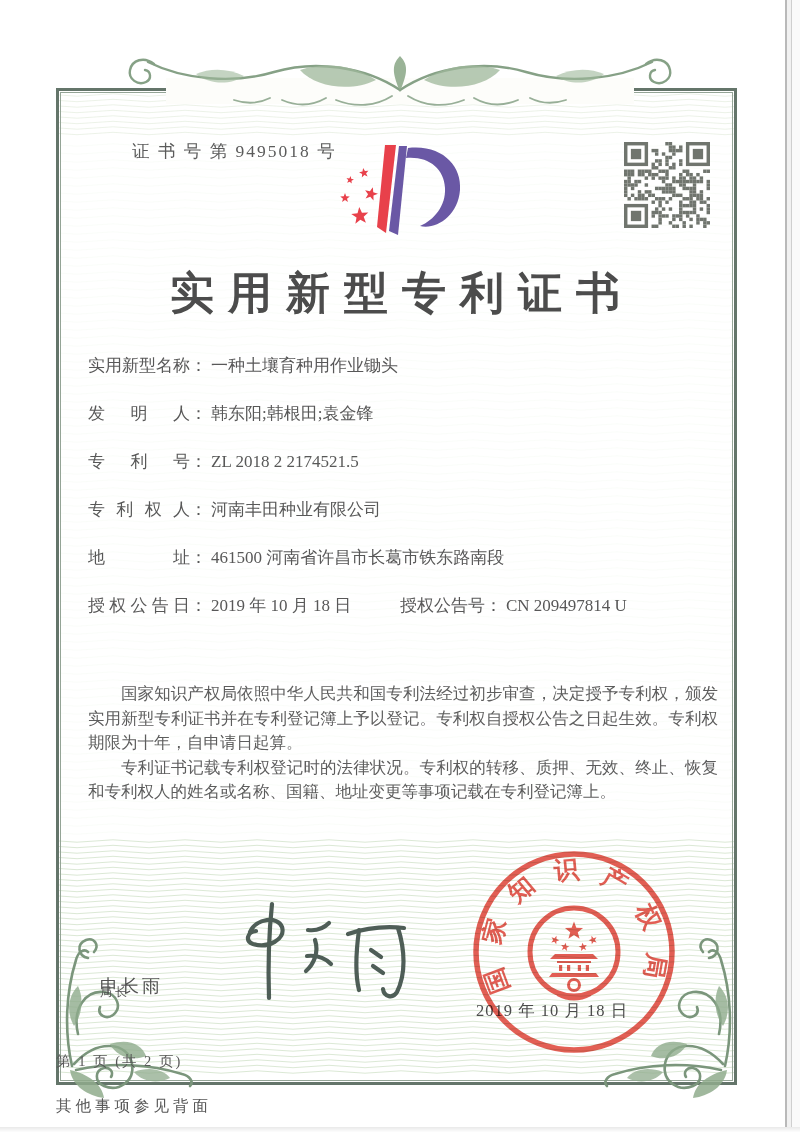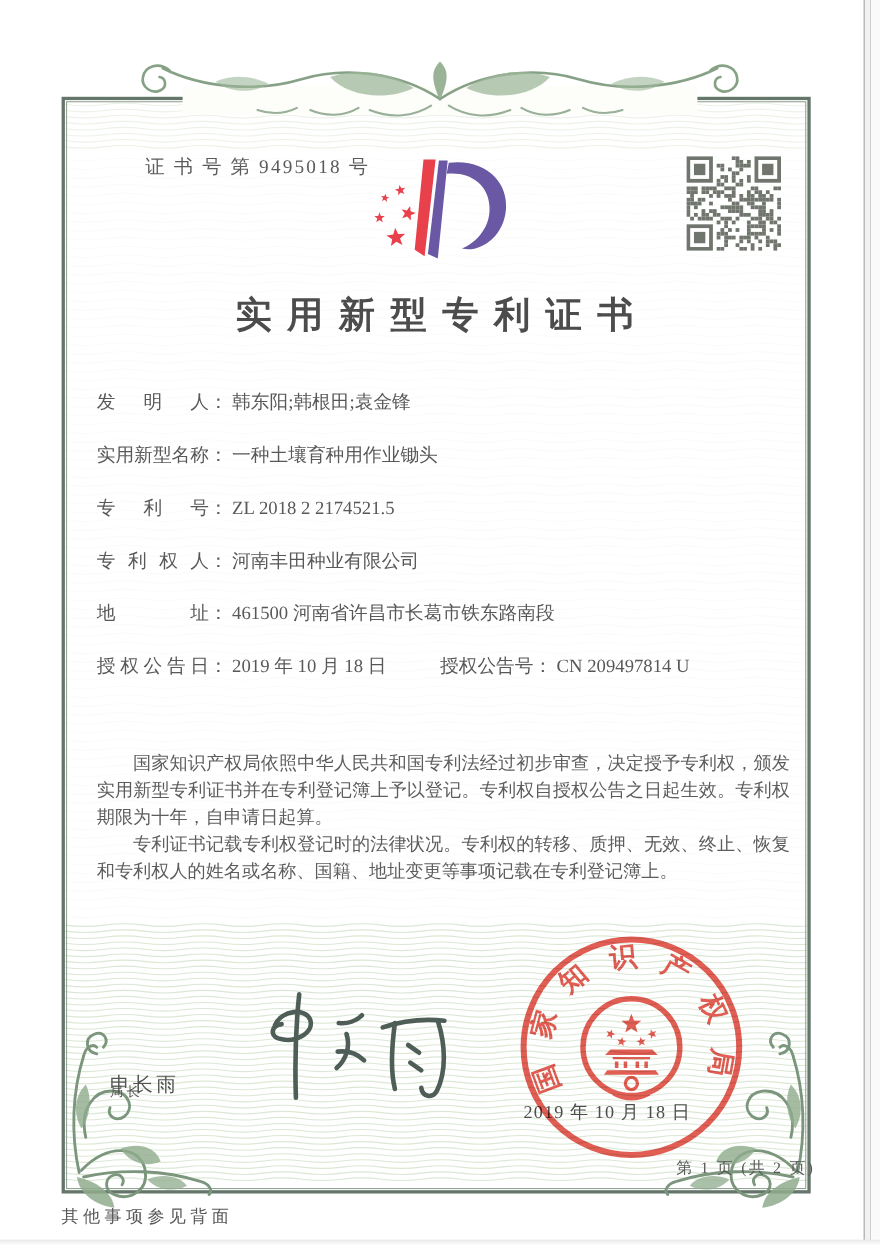--- a/index.html
+++ b/index.html
@@ -23,42 +23,42 @@
   .cert-border-inner { position:absolute; inset:1px; border:1px solid #94a496; }
 
   .deco-svg { left:0; top:0; width:800px; height:1132px; pointer-events:none; }
   #guilloche { left:59px; top:91px; width:675px; height:991px; pointer-events:none; }
 
   .cert-no { left:88px; top:139px; font-size:17.5px; letter-spacing:2px; color:#5b5b5b;margin-left:44px; }
   .logo { left:330px; top:136px; width:150px; height:118px; }
   .qr { left:624px; top:142px; width:86px; height:86px; }
 
   .title { left:0; top:264px; width:790px; text-align:center;
-    font-size:33px; font-weight:bold; letter-spacing:14px; padding-left:14px; color:#4c4c4c; }
+    font-size:44px; font-weight:bold; letter-spacing:14px; padding-left:14px; color:#4c4c4c; }
 
   .fields { left:88px; top:352px; width:630px; font-size:17px; color:#585858; }
   .frow { position:relative; line-height:28px; margin-bottom:20px; white-space:nowrap; }
   .flabel { display:inline-block; width:102px; text-align:justify; text-align-last:justify; vertical-align:top; }
   .fcolon { display:inline-block; margin-right:4px; }
   .pair2 { position:absolute; left:312px; top:0; }
 
   .paras { left:88px; top:682px; width:630px; font-size:16.5px; line-height:24.5px;
     color:#5d5d5d; text-align:justify; }
   .paras p { text-indent:2em; }
 
   .sig-title { left:100px; top:984px; font-size:12px; letter-spacing:3px; color:#525252; }
   .sig-name  { left:100px; top:974px; font-size:18px; letter-spacing:3px; color:#525252;text-align:right; }
   .sig-hand { left:212px; top:892px; width:205px; height:120px; }
 
   .seal-date { left:476px; top:1000px; width:180px; font-size:16.5px; color:#4c4c4c;
     letter-spacing:1px; z-index:5; }
   .seal { left:468px; top:846px; width:212px; height:212px; z-index:6;
     mix-blend-mode:multiply; opacity:.88; }
 
-  .page-info { left:56px; top:1052px; width:685px; text-align:right;
+  .page-info { left:56px; top:1052px; width:685px; text-align:left;
     font-size:14.5px; color:#585858; letter-spacing:2px; }
   .back-note { left:56px; top:1096px; width:685px; text-align:left;
     font-size:15.5px; color:#565656; letter-spacing:4px; }
 </style>
 </head>
 <body>
 
 <svg id="guilloche" class="abs" viewBox="0 0 675 991">
     <path d="M0,4 q18,2.4 36,0 q18,-2.4 36,0 q18,2.4 36,0 q18,-2.4 36,0 q18,2.4 36,0 q18,-2.4 36,0 q18,2.4 36,0 q18,-2.4 36,0 q18,2.4 36,0 q18,-2.4 36,0 q18,2.4 36,0 q18,-2.4 36,0 q18,2.4 36,0 q18,-2.4 36,0 q18,2.4 36,0 q18,-2.4 36,0 q18,2.4 36,0 q18,-2.4 36,0 q18,2.4 36,0 M0,9.5 q18,2.4 36,0 q18,-2.4 36,0 q18,2.4 36,0 q18,-2.4 36,0 q18,2.4 36,0 q18,-2.4 36,0 q18,2.4 36,0 q18,-2.4 36,0 q18,2.4 36,0 q18,-2.4 36,0 q18,2.4 36,0 q18,-2.4 36,0 q18,2.4 36,0 q18,-2.4 36,0 q18,2.4 36,0 q18,-2.4 36,0 q18,2.4 36,0 q18,-2.4 36,0 q18,2.4 36,0 M0,15 q18,2.4 36,0 q18,-2.4 36,0 q18,2.4 36,0 q18,-2.4 36,0 q18,2.4 36,0 q18,-2.4 36,0 q18,2.4 36,0 q18,-2.4 36,0 q18,2.4 36,0 q18,-2.4 36,0 q18,2.4 36,0 q18,-2.4 36,0 q18,2.4 36,0 q18,-2.4 36,0 q18,2.4 36,0 q18,-2.4 36,0 q18,2.4 36,0 q18,-2.4 36,0 q18,2.4 36,0 M0,20.5 q18,2.4 36,0 q18,-2.4 36,0 q18,2.4 36,0 q18,-2.4 36,0 q18,2.4 36,0 q18,-2.4 36,0 q18,2.4 36,0 q18,-2.4 36,0 q18,2.4 36,0 q18,-2.4 36,0 q18,2.4 36,0 q18,-2.4 36,0 q18,2.4 36,0 q18,-2.4 36,0 q18,2.4 36,0 q18,-2.4 36,0 q18,2.4 36,0 q18,-2.4 36,0 q18,2.4 36,0 M0,26 q18,2.4 36,0 q18,-2.4 36,0 q18,2.4 36,0 q18,-2.4 36,0 q18,2.4 36,0 q18,-2.4 36,0 q18,2.4 36,0 q18,-2.4 36,0 q18,2.4 36,0 q18,-2.4 36,0 q18,2.4 36,0 q18,-2.4 36,0 q18,2.4 36,0 q18,-2.4 36,0 q18,2.4 36,0 q18,-2.4 36,0 q18,2.4 36,0 q18,-2.4 36,0 q18,2.4 36,0 M0,31.5 q18,2.4 36,0 q18,-2.4 36,0 q18,2.4 36,0 q18,-2.4 36,0 q18,2.4 36,0 q18,-2.4 36,0 q18,2.4 36,0 q18,-2.4 36,0 q18,2.4 36,0 q18,-2.4 36,0 q18,2.4 36,0 q18,-2.4 36,0 q18,2.4 36,0 q18,-2.4 36,0 q18,2.4 36,0 q18,-2.4 36,0 q18,2.4 36,0 q18,-2.4 36,0 q18,2.4 36,0 M0,37 q18,2.4 36,0 q18,-2.4 36,0 q18,2.4 36,0 q18,-2.4 36,0 q18,2.4 36,0 q18,-2.4 36,0 q18,2.4 36,0 q18,-2.4 36,0 q18,2.4 36,0 q18,-2.4 36,0 q18,2.4 36,0 q18,-2.4 36,0 q18,2.4 36,0 q18,-2.4 36,0 q18,2.4 36,0 q18,-2.4 36,0 q18,2.4 36,0 q18,-2.4 36,0 q18,2.4 36,0 M0,42.5 q18,2.4 36,0 q18,-2.4 36,0 q18,2.4 36,0 q18,-2.4 36,0 q18,2.4 36,0 q18,-2.4 36,0 q18,2.4 36,0 q18,-2.4 36,0 q18,2.4 36,0 q18,-2.4 36,0 q18,2.4 36,0 q18,-2.4 36,0 q18,2.4 36,0 q18,-2.4 36,0 q18,2.4 36,0 q18,-2.4 36,0 q18,2.4 36,0 q18,-2.4 36,0 q18,2.4 36,0 " fill="none" stroke="#b9d2ae" stroke-width="1" opacity="0.28"></path>
     <path d="M0,54 q18,2.4 36,0 q18,-2.4 36,0 q18,2.4 36,0 q18,-2.4 36,0 q18,2.4 36,0 q18,-2.4 36,0 q18,2.4 36,0 q18,-2.4 36,0 q18,2.4 36,0 q18,-2.4 36,0 q18,2.4 36,0 q18,-2.4 36,0 q18,2.4 36,0 q18,-2.4 36,0 q18,2.4 36,0 q18,-2.4 36,0 q18,2.4 36,0 q18,-2.4 36,0 q18,2.4 36,0 M0,62 q18,2.4 36,0 q18,-2.4 36,0 q18,2.4 36,0 q18,-2.4 36,0 q18,2.4 36,0 q18,-2.4 36,0 q18,2.4 36,0 q18,-2.4 36,0 q18,2.4 36,0 q18,-2.4 36,0 q18,2.4 36,0 q18,-2.4 36,0 q18,2.4 36,0 q18,-2.4 36,0 q18,2.4 36,0 q18,-2.4 36,0 q18,2.4 36,0 q18,-2.4 36,0 q18,2.4 36,0 M0,70 q18,2.4 36,0 q18,-2.4 36,0 q18,2.4 36,0 q18,-2.4 36,0 q18,2.4 36,0 q18,-2.4 36,0 q18,2.4 36,0 q18,-2.4 36,0 q18,2.4 36,0 q18,-2.4 36,0 q18,2.4 36,0 q18,-2.4 36,0 q18,2.4 36,0 q18,-2.4 36,0 q18,2.4 36,0 q18,-2.4 36,0 q18,2.4 36,0 q18,-2.4 36,0 q18,2.4 36,0 M0,78 q18,2.4 36,0 q18,-2.4 36,0 q18,2.4 36,0 q18,-2.4 36,0 q18,2.4 36,0 q18,-2.4 36,0 q18,2.4 36,0 q18,-2.4 36,0 q18,2.4 36,0 q18,-2.4 36,0 q18,2.4 36,0 q18,-2.4 36,0 q18,2.4 36,0 q18,-2.4 36,0 q18,2.4 36,0 q18,-2.4 36,0 q18,2.4 36,0 q18,-2.4 36,0 q18,2.4 36,0 M0,86 q18,2.4 36,0 q18,-2.4 36,0 q18,2.4 36,0 q18,-2.4 36,0 q18,2.4 36,0 q18,-2.4 36,0 q18,2.4 36,0 q18,-2.4 36,0 q18,2.4 36,0 q18,-2.4 36,0 q18,2.4 36,0 q18,-2.4 36,0 q18,2.4 36,0 q18,-2.4 36,0 q18,2.4 36,0 q18,-2.4 36,0 q18,2.4 36,0 q18,-2.4 36,0 q18,2.4 36,0 M0,94 q18,2.4 36,0 q18,-2.4 36,0 q18,2.4 36,0 q18,-2.4 36,0 q18,2.4 36,0 q18,-2.4 36,0 q18,2.4 36,0 q18,-2.4 36,0 q18,2.4 36,0 q18,-2.4 36,0 q18,2.4 36,0 q18,-2.4 36,0 q18,2.4 36,0 q18,-2.4 36,0 q18,2.4 36,0 q18,-2.4 36,0 q18,2.4 36,0 q18,-2.4 36,0 q18,2.4 36,0 M0,102 q18,2.4 36,0 q18,-2.4 36,0 q18,2.4 36,0 q18,-2.4 36,0 q18,2.4 36,0 q18,-2.4 36,0 q18,2.4 36,0 q18,-2.4 36,0 q18,2.4 36,0 q18,-2.4 36,0 q18,2.4 36,0 q18,-2.4 36,0 q18,2.4 36,0 q18,-2.4 36,0 q18,2.4 36,0 q18,-2.4 36,0 q18,2.4 36,0 q18,-2.4 36,0 q18,2.4 36,0 M0,110 q18,2.4 36,0 q18,-2.4 36,0 q18,2.4 36,0 q18,-2.4 36,0 q18,2.4 36,0 q18,-2.4 36,0 q18,2.4 36,0 q18,-2.4 36,0 q18,2.4 36,0 q18,-2.4 36,0 q18,2.4 36,0 q18,-2.4 36,0 q18,2.4 36,0 q18,-2.4 36,0 q18,2.4 36,0 q18,-2.4 36,0 q18,2.4 36,0 q18,-2.4 36,0 q18,2.4 36,0 M0,118 q18,2.4 36,0 q18,-2.4 36,0 q18,2.4 36,0 q18,-2.4 36,0 q18,2.4 36,0 q18,-2.4 36,0 q18,2.4 36,0 q18,-2.4 36,0 q18,2.4 36,0 q18,-2.4 36,0 q18,2.4 36,0 q18,-2.4 36,0 q18,2.4 36,0 q18,-2.4 36,0 q18,2.4 36,0 q18,-2.4 36,0 q18,2.4 36,0 q18,-2.4 36,0 q18,2.4 36,0 M0,126 q18,2.4 36,0 q18,-2.4 36,0 q18,2.4 36,0 q18,-2.4 36,0 q18,2.4 36,0 q18,-2.4 36,0 q18,2.4 36,0 q18,-2.4 36,0 q18,2.4 36,0 q18,-2.4 36,0 q18,2.4 36,0 q18,-2.4 36,0 q18,2.4 36,0 q18,-2.4 36,0 q18,2.4 36,0 q18,-2.4 36,0 q18,2.4 36,0 q18,-2.4 36,0 q18,2.4 36,0 M0,134 q18,2.4 36,0 q18,-2.4 36,0 q18,2.4 36,0 q18,-2.4 36,0 q18,2.4 36,0 q18,-2.4 36,0 q18,2.4 36,0 q18,-2.4 36,0 q18,2.4 36,0 q18,-2.4 36,0 q18,2.4 36,0 q18,-2.4 36,0 q18,2.4 36,0 q18,-2.4 36,0 q18,2.4 36,0 q18,-2.4 36,0 q18,2.4 36,0 q18,-2.4 36,0 q18,2.4 36,0 M0,142 q18,2.4 36,0 q18,-2.4 36,0 q18,2.4 36,0 q18,-2.4 36,0 q18,2.4 36,0 q18,-2.4 36,0 q18,2.4 36,0 q18,-2.4 36,0 q18,2.4 36,0 q18,-2.4 36,0 q18,2.4 36,0 q18,-2.4 36,0 q18,2.4 36,0 q18,-2.4 36,0 q18,2.4 36,0 q18,-2.4 36,0 q18,2.4 36,0 q18,-2.4 36,0 q18,2.4 36,0 M0,150 q18,2.4 36,0 q18,-2.4 36,0 q18,2.4 36,0 q18,-2.4 36,0 q18,2.4 36,0 q18,-2.4 36,0 q18,2.4 36,0 q18,-2.4 36,0 q18,2.4 36,0 q18,-2.4 36,0 q18,2.4 36,0 q18,-2.4 36,0 q18,2.4 36,0 q18,-2.4 36,0 q18,2.4 36,0 q18,-2.4 36,0 q18,2.4 36,0 q18,-2.4 36,0 q18,2.4 36,0 M0,158 q18,2.4 36,0 q18,-2.4 36,0 q18,2.4 36,0 q18,-2.4 36,0 q18,2.4 36,0 q18,-2.4 36,0 q18,2.4 36,0 q18,-2.4 36,0 q18,2.4 36,0 q18,-2.4 36,0 q18,2.4 36,0 q18,-2.4 36,0 q18,2.4 36,0 q18,-2.4 36,0 q18,2.4 36,0 q18,-2.4 36,0 q18,2.4 36,0 q18,-2.4 36,0 q18,2.4 36,0 M0,166 q18,2.4 36,0 q18,-2.4 36,0 q18,2.4 36,0 q18,-2.4 36,0 q18,2.4 36,0 q18,-2.4 36,0 q18,2.4 36,0 q18,-2.4 36,0 q18,2.4 36,0 q18,-2.4 36,0 q18,2.4 36,0 q18,-2.4 36,0 q18,2.4 36,0 q18,-2.4 36,0 q18,2.4 36,0 q18,-2.4 36,0 q18,2.4 36,0 q18,-2.4 36,0 q18,2.4 36,0 M0,174 q18,2.4 36,0 q18,-2.4 36,0 q18,2.4 36,0 q18,-2.4 36,0 q18,2.4 36,0 q18,-2.4 36,0 q18,2.4 36,0 q18,-2.4 36,0 q18,2.4 36,0 q18,-2.4 36,0 q18,2.4 36,0 q18,-2.4 36,0 q18,2.4 36,0 q18,-2.4 36,0 q18,2.4 36,0 q18,-2.4 36,0 q18,2.4 36,0 q18,-2.4 36,0 q18,2.4 36,0 M0,182 q18,2.4 36,0 q18,-2.4 36,0 q18,2.4 36,0 q18,-2.4 36,0 q18,2.4 36,0 q18,-2.4 36,0 q18,2.4 36,0 q18,-2.4 36,0 q18,2.4 36,0 q18,-2.4 36,0 q18,2.4 36,0 q18,-2.4 36,0 q18,2.4 36,0 q18,-2.4 36,0 q18,2.4 36,0 q18,-2.4 36,0 q18,2.4 36,0 q18,-2.4 36,0 q18,2.4 36,0 M0,190 q18,2.4 36,0 q18,-2.4 36,0 q18,2.4 36,0 q18,-2.4 36,0 q18,2.4 36,0 q18,-2.4 36,0 q18,2.4 36,0 q18,-2.4 36,0 q18,2.4 36,0 q18,-2.4 36,0 q18,2.4 36,0 q18,-2.4 36,0 q18,2.4 36,0 q18,-2.4 36,0 q18,2.4 36,0 q18,-2.4 36,0 q18,2.4 36,0 q18,-2.4 36,0 q18,2.4 36,0 M0,198 q18,2.4 36,0 q18,-2.4 36,0 q18,2.4 36,0 q18,-2.4 36,0 q18,2.4 36,0 q18,-2.4 36,0 q18,2.4 36,0 q18,-2.4 36,0 q18,2.4 36,0 q18,-2.4 36,0 q18,2.4 36,0 q18,-2.4 36,0 q18,2.4 36,0 q18,-2.4 36,0 q18,2.4 36,0 q18,-2.4 36,0 q18,2.4 36,0 q18,-2.4 36,0 q18,2.4 36,0 M0,206 q18,2.4 36,0 q18,-2.4 36,0 q18,2.4 36,0 q18,-2.4 36,0 q18,2.4 36,0 q18,-2.4 36,0 q18,2.4 36,0 q18,-2.4 36,0 q18,2.4 36,0 q18,-2.4 36,0 q18,2.4 36,0 q18,-2.4 36,0 q18,2.4 36,0 q18,-2.4 36,0 q18,2.4 36,0 q18,-2.4 36,0 q18,2.4 36,0 q18,-2.4 36,0 q18,2.4 36,0 M0,214 q18,2.4 36,0 q18,-2.4 36,0 q18,2.4 36,0 q18,-2.4 36,0 q18,2.4 36,0 q18,-2.4 36,0 q18,2.4 36,0 q18,-2.4 36,0 q18,2.4 36,0 q18,-2.4 36,0 q18,2.4 36,0 q18,-2.4 36,0 q18,2.4 36,0 q18,-2.4 36,0 q18,2.4 36,0 q18,-2.4 36,0 q18,2.4 36,0 q18,-2.4 36,0 q18,2.4 36,0 M0,222 q18,2.4 36,0 q18,-2.4 36,0 q18,2.4 36,0 q18,-2.4 36,0 q18,2.4 36,0 q18,-2.4 36,0 q18,2.4 36,0 q18,-2.4 36,0 q18,2.4 36,0 q18,-2.4 36,0 q18,2.4 36,0 q18,-2.4 36,0 q18,2.4 36,0 q18,-2.4 36,0 q18,2.4 36,0 q18,-2.4 36,0 q18,2.4 36,0 q18,-2.4 36,0 q18,2.4 36,0 M0,230 q18,2.4 36,0 q18,-2.4 36,0 q18,2.4 36,0 q18,-2.4 36,0 q18,2.4 36,0 q18,-2.4 36,0 q18,2.4 36,0 q18,-2.4 36,0 q18,2.4 36,0 q18,-2.4 36,0 q18,2.4 36,0 q18,-2.4 36,0 q18,2.4 36,0 q18,-2.4 36,0 q18,2.4 36,0 q18,-2.4 36,0 q18,2.4 36,0 q18,-2.4 36,0 q18,2.4 36,0 M0,238 q18,2.4 36,0 q18,-2.4 36,0 q18,2.4 36,0 q18,-2.4 36,0 q18,2.4 36,0 q18,-2.4 36,0 q18,2.4 36,0 q18,-2.4 36,0 q18,2.4 36,0 q18,-2.4 36,0 q18,2.4 36,0 q18,-2.4 36,0 q18,2.4 36,0 q18,-2.4 36,0 q18,2.4 36,0 q18,-2.4 36,0 q18,2.4 36,0 q18,-2.4 36,0 q18,2.4 36,0 M0,246 q18,2.4 36,0 q18,-2.4 36,0 q18,2.4 36,0 q18,-2.4 36,0 q18,2.4 36,0 q18,-2.4 36,0 q18,2.4 36,0 q18,-2.4 36,0 q18,2.4 36,0 q18,-2.4 36,0 q18,2.4 36,0 q18,-2.4 36,0 q18,2.4 36,0 q18,-2.4 36,0 q18,2.4 36,0 q18,-2.4 36,0 q18,2.4 36,0 q18,-2.4 36,0 q18,2.4 36,0 M0,254 q18,2.4 36,0 q18,-2.4 36,0 q18,2.4 36,0 q18,-2.4 36,0 q18,2.4 36,0 q18,-2.4 36,0 q18,2.4 36,0 q18,-2.4 36,0 q18,2.4 36,0 q18,-2.4 36,0 q18,2.4 36,0 q18,-2.4 36,0 q18,2.4 36,0 q18,-2.4 36,0 q18,2.4 36,0 q18,-2.4 36,0 q18,2.4 36,0 q18,-2.4 36,0 q18,2.4 36,0 M0,262 q18,2.4 36,0 q18,-2.4 36,0 q18,2.4 36,0 q18,-2.4 36,0 q18,2.4 36,0 q18,-2.4 36,0 q18,2.4 36,0 q18,-2.4 36,0 q18,2.4 36,0 q18,-2.4 36,0 q18,2.4 36,0 q18,-2.4 36,0 q18,2.4 36,0 q18,-2.4 36,0 q18,2.4 36,0 q18,-2.4 36,0 q18,2.4 36,0 q18,-2.4 36,0 q18,2.4 36,0 M0,270 q18,2.4 36,0 q18,-2.4 36,0 q18,2.4 36,0 q18,-2.4 36,0 q18,2.4 36,0 q18,-2.4 36,0 q18,2.4 36,0 q18,-2.4 36,0 q18,2.4 36,0 q18,-2.4 36,0 q18,2.4 36,0 q18,-2.4 36,0 q18,2.4 36,0 q18,-2.4 36,0 q18,2.4 36,0 q18,-2.4 36,0 q18,2.4 36,0 q18,-2.4 36,0 q18,2.4 36,0 M0,278 q18,2.4 36,0 q18,-2.4 36,0 q18,2.4 36,0 q18,-2.4 36,0 q18,2.4 36,0 q18,-2.4 36,0 q18,2.4 36,0 q18,-2.4 36,0 q18,2.4 36,0 q18,-2.4 36,0 q18,2.4 36,0 q18,-2.4 36,0 q18,2.4 36,0 q18,-2.4 36,0 q18,2.4 36,0 q18,-2.4 36,0 q18,2.4 36,0 q18,-2.4 36,0 q18,2.4 36,0 M0,286 q18,2.4 36,0 q18,-2.4 36,0 q18,2.4 36,0 q18,-2.4 36,0 q18,2.4 36,0 q18,-2.4 36,0 q18,2.4 36,0 q18,-2.4 36,0 q18,2.4 36,0 q18,-2.4 36,0 q18,2.4 36,0 q18,-2.4 36,0 q18,2.4 36,0 q18,-2.4 36,0 q18,2.4 36,0 q18,-2.4 36,0 q18,2.4 36,0 q18,-2.4 36,0 q18,2.4 36,0 M0,294 q18,2.4 36,0 q18,-2.4 36,0 q18,2.4 36,0 q18,-2.4 36,0 q18,2.4 36,0 q18,-2.4 36,0 q18,2.4 36,0 q18,-2.4 36,0 q18,2.4 36,0 q18,-2.4 36,0 q18,2.4 36,0 q18,-2.4 36,0 q18,2.4 36,0 q18,-2.4 36,0 q18,2.4 36,0 q18,-2.4 36,0 q18,2.4 36,0 q18,-2.4 36,0 q18,2.4 36,0 M0,302 q18,2.4 36,0 q18,-2.4 36,0 q18,2.4 36,0 q18,-2.4 36,0 q18,2.4 36,0 q18,-2.4 36,0 q18,2.4 36,0 q18,-2.4 36,0 q18,2.4 36,0 q18,-2.4 36,0 q18,2.4 36,0 q18,-2.4 36,0 q18,2.4 36,0 q18,-2.4 36,0 q18,2.4 36,0 q18,-2.4 36,0 q18,2.4 36,0 q18,-2.4 36,0 q18,2.4 36,0 M0,310 q18,2.4 36,0 q18,-2.4 36,0 q18,2.4 36,0 q18,-2.4 36,0 q18,2.4 36,0 q18,-2.4 36,0 q18,2.4 36,0 q18,-2.4 36,0 q18,2.4 36,0 q18,-2.4 36,0 q18,2.4 36,0 q18,-2.4 36,0 q18,2.4 36,0 q18,-2.4 36,0 q18,2.4 36,0 q18,-2.4 36,0 q18,2.4 36,0 q18,-2.4 36,0 q18,2.4 36,0 M0,318 q18,2.4 36,0 q18,-2.4 36,0 q18,2.4 36,0 q18,-2.4 36,0 q18,2.4 36,0 q18,-2.4 36,0 q18,2.4 36,0 q18,-2.4 36,0 q18,2.4 36,0 q18,-2.4 36,0 q18,2.4 36,0 q18,-2.4 36,0 q18,2.4 36,0 q18,-2.4 36,0 q18,2.4 36,0 q18,-2.4 36,0 q18,2.4 36,0 q18,-2.4 36,0 q18,2.4 36,0 M0,326 q18,2.4 36,0 q18,-2.4 36,0 q18,2.4 36,0 q18,-2.4 36,0 q18,2.4 36,0 q18,-2.4 36,0 q18,2.4 36,0 q18,-2.4 36,0 q18,2.4 36,0 q18,-2.4 36,0 q18,2.4 36,0 q18,-2.4 36,0 q18,2.4 36,0 q18,-2.4 36,0 q18,2.4 36,0 q18,-2.4 36,0 q18,2.4 36,0 q18,-2.4 36,0 q18,2.4 36,0 M0,334 q18,2.4 36,0 q18,-2.4 36,0 q18,2.4 36,0 q18,-2.4 36,0 q18,2.4 36,0 q18,-2.4 36,0 q18,2.4 36,0 q18,-2.4 36,0 q18,2.4 36,0 q18,-2.4 36,0 q18,2.4 36,0 q18,-2.4 36,0 q18,2.4 36,0 q18,-2.4 36,0 q18,2.4 36,0 q18,-2.4 36,0 q18,2.4 36,0 q18,-2.4 36,0 q18,2.4 36,0 M0,342 q18,2.4 36,0 q18,-2.4 36,0 q18,2.4 36,0 q18,-2.4 36,0 q18,2.4 36,0 q18,-2.4 36,0 q18,2.4 36,0 q18,-2.4 36,0 q18,2.4 36,0 q18,-2.4 36,0 q18,2.4 36,0 q18,-2.4 36,0 q18,2.4 36,0 q18,-2.4 36,0 q18,2.4 36,0 q18,-2.4 36,0 q18,2.4 36,0 q18,-2.4 36,0 q18,2.4 36,0 M0,350 q18,2.4 36,0 q18,-2.4 36,0 q18,2.4 36,0 q18,-2.4 36,0 q18,2.4 36,0 q18,-2.4 36,0 q18,2.4 36,0 q18,-2.4 36,0 q18,2.4 36,0 q18,-2.4 36,0 q18,2.4 36,0 q18,-2.4 36,0 q18,2.4 36,0 q18,-2.4 36,0 q18,2.4 36,0 q18,-2.4 36,0 q18,2.4 36,0 q18,-2.4 36,0 q18,2.4 36,0 M0,358 q18,2.4 36,0 q18,-2.4 36,0 q18,2.4 36,0 q18,-2.4 36,0 q18,2.4 36,0 q18,-2.4 36,0 q18,2.4 36,0 q18,-2.4 36,0 q18,2.4 36,0 q18,-2.4 36,0 q18,2.4 36,0 q18,-2.4 36,0 q18,2.4 36,0 q18,-2.4 36,0 q18,2.4 36,0 q18,-2.4 36,0 q18,2.4 36,0 q18,-2.4 36,0 q18,2.4 36,0 M0,366 q18,2.4 36,0 q18,-2.4 36,0 q18,2.4 36,0 q18,-2.4 36,0 q18,2.4 36,0 q18,-2.4 36,0 q18,2.4 36,0 q18,-2.4 36,0 q18,2.4 36,0 q18,-2.4 36,0 q18,2.4 36,0 q18,-2.4 36,0 q18,2.4 36,0 q18,-2.4 36,0 q18,2.4 36,0 q18,-2.4 36,0 q18,2.4 36,0 q18,-2.4 36,0 q18,2.4 36,0 M0,374 q18,2.4 36,0 q18,-2.4 36,0 q18,2.4 36,0 q18,-2.4 36,0 q18,2.4 36,0 q18,-2.4 36,0 q18,2.4 36,0 q18,-2.4 36,0 q18,2.4 36,0 q18,-2.4 36,0 q18,2.4 36,0 q18,-2.4 36,0 q18,2.4 36,0 q18,-2.4 36,0 q18,2.4 36,0 q18,-2.4 36,0 q18,2.4 36,0 q18,-2.4 36,0 q18,2.4 36,0 M0,382 q18,2.4 36,0 q18,-2.4 36,0 q18,2.4 36,0 q18,-2.4 36,0 q18,2.4 36,0 q18,-2.4 36,0 q18,2.4 36,0 q18,-2.4 36,0 q18,2.4 36,0 q18,-2.4 36,0 q18,2.4 36,0 q18,-2.4 36,0 q18,2.4 36,0 q18,-2.4 36,0 q18,2.4 36,0 q18,-2.4 36,0 q18,2.4 36,0 q18,-2.4 36,0 q18,2.4 36,0 M0,390 q18,2.4 36,0 q18,-2.4 36,0 q18,2.4 36,0 q18,-2.4 36,0 q18,2.4 36,0 q18,-2.4 36,0 q18,2.4 36,0 q18,-2.4 36,0 q18,2.4 36,0 q18,-2.4 36,0 q18,2.4 36,0 q18,-2.4 36,0 q18,2.4 36,0 q18,-2.4 36,0 q18,2.4 36,0 q18,-2.4 36,0 q18,2.4 36,0 q18,-2.4 36,0 q18,2.4 36,0 M0,398 q18,2.4 36,0 q18,-2.4 36,0 q18,2.4 36,0 q18,-2.4 36,0 q18,2.4 36,0 q18,-2.4 36,0 q18,2.4 36,0 q18,-2.4 36,0 q18,2.4 36,0 q18,-2.4 36,0 q18,2.4 36,0 q18,-2.4 36,0 q18,2.4 36,0 q18,-2.4 36,0 q18,2.4 36,0 q18,-2.4 36,0 q18,2.4 36,0 q18,-2.4 36,0 q18,2.4 36,0 M0,406 q18,2.4 36,0 q18,-2.4 36,0 q18,2.4 36,0 q18,-2.4 36,0 q18,2.4 36,0 q18,-2.4 36,0 q18,2.4 36,0 q18,-2.4 36,0 q18,2.4 36,0 q18,-2.4 36,0 q18,2.4 36,0 q18,-2.4 36,0 q18,2.4 36,0 q18,-2.4 36,0 q18,2.4 36,0 q18,-2.4 36,0 q18,2.4 36,0 q18,-2.4 36,0 q18,2.4 36,0 M0,414 q18,2.4 36,0 q18,-2.4 36,0 q18,2.4 36,0 q18,-2.4 36,0 q18,2.4 36,0 q18,-2.4 36,0 q18,2.4 36,0 q18,-2.4 36,0 q18,2.4 36,0 q18,-2.4 36,0 q18,2.4 36,0 q18,-2.4 36,0 q18,2.4 36,0 q18,-2.4 36,0 q18,2.4 36,0 q18,-2.4 36,0 q18,2.4 36,0 q18,-2.4 36,0 q18,2.4 36,0 M0,422 q18,2.4 36,0 q18,-2.4 36,0 q18,2.4 36,0 q18,-2.4 36,0 q18,2.4 36,0 q18,-2.4 36,0 q18,2.4 36,0 q18,-2.4 36,0 q18,2.4 36,0 q18,-2.4 36,0 q18,2.4 36,0 q18,-2.4 36,0 q18,2.4 36,0 q18,-2.4 36,0 q18,2.4 36,0 q18,-2.4 36,0 q18,2.4 36,0 q18,-2.4 36,0 q18,2.4 36,0 M0,430 q18,2.4 36,0 q18,-2.4 36,0 q18,2.4 36,0 q18,-2.4 36,0 q18,2.4 36,0 q18,-2.4 36,0 q18,2.4 36,0 q18,-2.4 36,0 q18,2.4 36,0 q18,-2.4 36,0 q18,2.4 36,0 q18,-2.4 36,0 q18,2.4 36,0 q18,-2.4 36,0 q18,2.4 36,0 q18,-2.4 36,0 q18,2.4 36,0 q18,-2.4 36,0 q18,2.4 36,0 M0,438 q18,2.4 36,0 q18,-2.4 36,0 q18,2.4 36,0 q18,-2.4 36,0 q18,2.4 36,0 q18,-2.4 36,0 q18,2.4 36,0 q18,-2.4 36,0 q18,2.4 36,0 q18,-2.4 36,0 q18,2.4 36,0 q18,-2.4 36,0 q18,2.4 36,0 q18,-2.4 36,0 q18,2.4 36,0 q18,-2.4 36,0 q18,2.4 36,0 q18,-2.4 36,0 q18,2.4 36,0 M0,446 q18,2.4 36,0 q18,-2.4 36,0 q18,2.4 36,0 q18,-2.4 36,0 q18,2.4 36,0 q18,-2.4 36,0 q18,2.4 36,0 q18,-2.4 36,0 q18,2.4 36,0 q18,-2.4 36,0 q18,2.4 36,0 q18,-2.4 36,0 q18,2.4 36,0 q18,-2.4 36,0 q18,2.4 36,0 q18,-2.4 36,0 q18,2.4 36,0 q18,-2.4 36,0 q18,2.4 36,0 M0,454 q18,2.4 36,0 q18,-2.4 36,0 q18,2.4 36,0 q18,-2.4 36,0 q18,2.4 36,0 q18,-2.4 36,0 q18,2.4 36,0 q18,-2.4 36,0 q18,2.4 36,0 q18,-2.4 36,0 q18,2.4 36,0 q18,-2.4 36,0 q18,2.4 36,0 q18,-2.4 36,0 q18,2.4 36,0 q18,-2.4 36,0 q18,2.4 36,0 q18,-2.4 36,0 q18,2.4 36,0 M0,462 q18,2.4 36,0 q18,-2.4 36,0 q18,2.4 36,0 q18,-2.4 36,0 q18,2.4 36,0 q18,-2.4 36,0 q18,2.4 36,0 q18,-2.4 36,0 q18,2.4 36,0 q18,-2.4 36,0 q18,2.4 36,0 q18,-2.4 36,0 q18,2.4 36,0 q18,-2.4 36,0 q18,2.4 36,0 q18,-2.4 36,0 q18,2.4 36,0 q18,-2.4 36,0 q18,2.4 36,0 M0,470 q18,2.4 36,0 q18,-2.4 36,0 q18,2.4 36,0 q18,-2.4 36,0 q18,2.4 36,0 q18,-2.4 36,0 q18,2.4 36,0 q18,-2.4 36,0 q18,2.4 36,0 q18,-2.4 36,0 q18,2.4 36,0 q18,-2.4 36,0 q18,2.4 36,0 q18,-2.4 36,0 q18,2.4 36,0 q18,-2.4 36,0 q18,2.4 36,0 q18,-2.4 36,0 q18,2.4 36,0 M0,478 q18,2.4 36,0 q18,-2.4 36,0 q18,2.4 36,0 q18,-2.4 36,0 q18,2.4 36,0 q18,-2.4 36,0 q18,2.4 36,0 q18,-2.4 36,0 q18,2.4 36,0 q18,-2.4 36,0 q18,2.4 36,0 q18,-2.4 36,0 q18,2.4 36,0 q18,-2.4 36,0 q18,2.4 36,0 q18,-2.4 36,0 q18,2.4 36,0 q18,-2.4 36,0 q18,2.4 36,0 M0,486 q18,2.4 36,0 q18,-2.4 36,0 q18,2.4 36,0 q18,-2.4 36,0 q18,2.4 36,0 q18,-2.4 36,0 q18,2.4 36,0 q18,-2.4 36,0 q18,2.4 36,0 q18,-2.4 36,0 q18,2.4 36,0 q18,-2.4 36,0 q18,2.4 36,0 q18,-2.4 36,0 q18,2.4 36,0 q18,-2.4 36,0 q18,2.4 36,0 q18,-2.4 36,0 q18,2.4 36,0 M0,494 q18,2.4 36,0 q18,-2.4 36,0 q18,2.4 36,0 q18,-2.4 36,0 q18,2.4 36,0 q18,-2.4 36,0 q18,2.4 36,0 q18,-2.4 36,0 q18,2.4 36,0 q18,-2.4 36,0 q18,2.4 36,0 q18,-2.4 36,0 q18,2.4 36,0 q18,-2.4 36,0 q18,2.4 36,0 q18,-2.4 36,0 q18,2.4 36,0 q18,-2.4 36,0 q18,2.4 36,0 M0,502 q18,2.4 36,0 q18,-2.4 36,0 q18,2.4 36,0 q18,-2.4 36,0 q18,2.4 36,0 q18,-2.4 36,0 q18,2.4 36,0 q18,-2.4 36,0 q18,2.4 36,0 q18,-2.4 36,0 q18,2.4 36,0 q18,-2.4 36,0 q18,2.4 36,0 q18,-2.4 36,0 q18,2.4 36,0 q18,-2.4 36,0 q18,2.4 36,0 q18,-2.4 36,0 q18,2.4 36,0 M0,510 q18,2.4 36,0 q18,-2.4 36,0 q18,2.4 36,0 q18,-2.4 36,0 q18,2.4 36,0 q18,-2.4 36,0 q18,2.4 36,0 q18,-2.4 36,0 q18,2.4 36,0 q18,-2.4 36,0 q18,2.4 36,0 q18,-2.4 36,0 q18,2.4 36,0 q18,-2.4 36,0 q18,2.4 36,0 q18,-2.4 36,0 q18,2.4 36,0 q18,-2.4 36,0 q18,2.4 36,0 M0,518 q18,2.4 36,0 q18,-2.4 36,0 q18,2.4 36,0 q18,-2.4 36,0 q18,2.4 36,0 q18,-2.4 36,0 q18,2.4 36,0 q18,-2.4 36,0 q18,2.4 36,0 q18,-2.4 36,0 q18,2.4 36,0 q18,-2.4 36,0 q18,2.4 36,0 q18,-2.4 36,0 q18,2.4 36,0 q18,-2.4 36,0 q18,2.4 36,0 q18,-2.4 36,0 q18,2.4 36,0 M0,526 q18,2.4 36,0 q18,-2.4 36,0 q18,2.4 36,0 q18,-2.4 36,0 q18,2.4 36,0 q18,-2.4 36,0 q18,2.4 36,0 q18,-2.4 36,0 q18,2.4 36,0 q18,-2.4 36,0 q18,2.4 36,0 q18,-2.4 36,0 q18,2.4 36,0 q18,-2.4 36,0 q18,2.4 36,0 q18,-2.4 36,0 q18,2.4 36,0 q18,-2.4 36,0 q18,2.4 36,0 M0,534 q18,2.4 36,0 q18,-2.4 36,0 q18,2.4 36,0 q18,-2.4 36,0 q18,2.4 36,0 q18,-2.4 36,0 q18,2.4 36,0 q18,-2.4 36,0 q18,2.4 36,0 q18,-2.4 36,0 q18,2.4 36,0 q18,-2.4 36,0 q18,2.4 36,0 q18,-2.4 36,0 q18,2.4 36,0 q18,-2.4 36,0 q18,2.4 36,0 q18,-2.4 36,0 q18,2.4 36,0 M0,542 q18,2.4 36,0 q18,-2.4 36,0 q18,2.4 36,0 q18,-2.4 36,0 q18,2.4 36,0 q18,-2.4 36,0 q18,2.4 36,0 q18,-2.4 36,0 q18,2.4 36,0 q18,-2.4 36,0 q18,2.4 36,0 q18,-2.4 36,0 q18,2.4 36,0 q18,-2.4 36,0 q18,2.4 36,0 q18,-2.4 36,0 q18,2.4 36,0 q18,-2.4 36,0 q18,2.4 36,0 M0,550 q18,2.4 36,0 q18,-2.4 36,0 q18,2.4 36,0 q18,-2.4 36,0 q18,2.4 36,0 q18,-2.4 36,0 q18,2.4 36,0 q18,-2.4 36,0 q18,2.4 36,0 q18,-2.4 36,0 q18,2.4 36,0 q18,-2.4 36,0 q18,2.4 36,0 q18,-2.4 36,0 q18,2.4 36,0 q18,-2.4 36,0 q18,2.4 36,0 q18,-2.4 36,0 q18,2.4 36,0 M0,558 q18,2.4 36,0 q18,-2.4 36,0 q18,2.4 36,0 q18,-2.4 36,0 q18,2.4 36,0 q18,-2.4 36,0 q18,2.4 36,0 q18,-2.4 36,0 q18,2.4 36,0 q18,-2.4 36,0 q18,2.4 36,0 q18,-2.4 36,0 q18,2.4 36,0 q18,-2.4 36,0 q18,2.4 36,0 q18,-2.4 36,0 q18,2.4 36,0 q18,-2.4 36,0 q18,2.4 36,0 M0,566 q18,2.4 36,0 q18,-2.4 36,0 q18,2.4 36,0 q18,-2.4 36,0 q18,2.4 36,0 q18,-2.4 36,0 q18,2.4 36,0 q18,-2.4 36,0 q18,2.4 36,0 q18,-2.4 36,0 q18,2.4 36,0 q18,-2.4 36,0 q18,2.4 36,0 q18,-2.4 36,0 q18,2.4 36,0 q18,-2.4 36,0 q18,2.4 36,0 q18,-2.4 36,0 q18,2.4 36,0 M0,574 q18,2.4 36,0 q18,-2.4 36,0 q18,2.4 36,0 q18,-2.4 36,0 q18,2.4 36,0 q18,-2.4 36,0 q18,2.4 36,0 q18,-2.4 36,0 q18,2.4 36,0 q18,-2.4 36,0 q18,2.4 36,0 q18,-2.4 36,0 q18,2.4 36,0 q18,-2.4 36,0 q18,2.4 36,0 q18,-2.4 36,0 q18,2.4 36,0 q18,-2.4 36,0 q18,2.4 36,0 M0,582 q18,2.4 36,0 q18,-2.4 36,0 q18,2.4 36,0 q18,-2.4 36,0 q18,2.4 36,0 q18,-2.4 36,0 q18,2.4 36,0 q18,-2.4 36,0 q18,2.4 36,0 q18,-2.4 36,0 q18,2.4 36,0 q18,-2.4 36,0 q18,2.4 36,0 q18,-2.4 36,0 q18,2.4 36,0 q18,-2.4 36,0 q18,2.4 36,0 q18,-2.4 36,0 q18,2.4 36,0 M0,590 q18,2.4 36,0 q18,-2.4 36,0 q18,2.4 36,0 q18,-2.4 36,0 q18,2.4 36,0 q18,-2.4 36,0 q18,2.4 36,0 q18,-2.4 36,0 q18,2.4 36,0 q18,-2.4 36,0 q18,2.4 36,0 q18,-2.4 36,0 q18,2.4 36,0 q18,-2.4 36,0 q18,2.4 36,0 q18,-2.4 36,0 q18,2.4 36,0 q18,-2.4 36,0 q18,2.4 36,0 M0,598 q18,2.4 36,0 q18,-2.4 36,0 q18,2.4 36,0 q18,-2.4 36,0 q18,2.4 36,0 q18,-2.4 36,0 q18,2.4 36,0 q18,-2.4 36,0 q18,2.4 36,0 q18,-2.4 36,0 q18,2.4 36,0 q18,-2.4 36,0 q18,2.4 36,0 q18,-2.4 36,0 q18,2.4 36,0 q18,-2.4 36,0 q18,2.4 36,0 q18,-2.4 36,0 q18,2.4 36,0 M0,606 q18,2.4 36,0 q18,-2.4 36,0 q18,2.4 36,0 q18,-2.4 36,0 q18,2.4 36,0 q18,-2.4 36,0 q18,2.4 36,0 q18,-2.4 36,0 q18,2.4 36,0 q18,-2.4 36,0 q18,2.4 36,0 q18,-2.4 36,0 q18,2.4 36,0 q18,-2.4 36,0 q18,2.4 36,0 q18,-2.4 36,0 q18,2.4 36,0 q18,-2.4 36,0 q18,2.4 36,0 M0,614 q18,2.4 36,0 q18,-2.4 36,0 q18,2.4 36,0 q18,-2.4 36,0 q18,2.4 36,0 q18,-2.4 36,0 q18,2.4 36,0 q18,-2.4 36,0 q18,2.4 36,0 q18,-2.4 36,0 q18,2.4 36,0 q18,-2.4 36,0 q18,2.4 36,0 q18,-2.4 36,0 q18,2.4 36,0 q18,-2.4 36,0 q18,2.4 36,0 q18,-2.4 36,0 q18,2.4 36,0 M0,622 q18,2.4 36,0 q18,-2.4 36,0 q18,2.4 36,0 q18,-2.4 36,0 q18,2.4 36,0 q18,-2.4 36,0 q18,2.4 36,0 q18,-2.4 36,0 q18,2.4 36,0 q18,-2.4 36,0 q18,2.4 36,0 q18,-2.4 36,0 q18,2.4 36,0 q18,-2.4 36,0 q18,2.4 36,0 q18,-2.4 36,0 q18,2.4 36,0 q18,-2.4 36,0 q18,2.4 36,0 M0,630 q18,2.4 36,0 q18,-2.4 36,0 q18,2.4 36,0 q18,-2.4 36,0 q18,2.4 36,0 q18,-2.4 36,0 q18,2.4 36,0 q18,-2.4 36,0 q18,2.4 36,0 q18,-2.4 36,0 q18,2.4 36,0 q18,-2.4 36,0 q18,2.4 36,0 q18,-2.4 36,0 q18,2.4 36,0 q18,-2.4 36,0 q18,2.4 36,0 q18,-2.4 36,0 q18,2.4 36,0 M0,638 q18,2.4 36,0 q18,-2.4 36,0 q18,2.4 36,0 q18,-2.4 36,0 q18,2.4 36,0 q18,-2.4 36,0 q18,2.4 36,0 q18,-2.4 36,0 q18,2.4 36,0 q18,-2.4 36,0 q18,2.4 36,0 q18,-2.4 36,0 q18,2.4 36,0 q18,-2.4 36,0 q18,2.4 36,0 q18,-2.4 36,0 q18,2.4 36,0 q18,-2.4 36,0 q18,2.4 36,0 M0,646 q18,2.4 36,0 q18,-2.4 36,0 q18,2.4 36,0 q18,-2.4 36,0 q18,2.4 36,0 q18,-2.4 36,0 q18,2.4 36,0 q18,-2.4 36,0 q18,2.4 36,0 q18,-2.4 36,0 q18,2.4 36,0 q18,-2.4 36,0 q18,2.4 36,0 q18,-2.4 36,0 q18,2.4 36,0 q18,-2.4 36,0 q18,2.4 36,0 q18,-2.4 36,0 q18,2.4 36,0 M0,654 q18,2.4 36,0 q18,-2.4 36,0 q18,2.4 36,0 q18,-2.4 36,0 q18,2.4 36,0 q18,-2.4 36,0 q18,2.4 36,0 q18,-2.4 36,0 q18,2.4 36,0 q18,-2.4 36,0 q18,2.4 36,0 q18,-2.4 36,0 q18,2.4 36,0 q18,-2.4 36,0 q18,2.4 36,0 q18,-2.4 36,0 q18,2.4 36,0 q18,-2.4 36,0 q18,2.4 36,0 M0,662 q18,2.4 36,0 q18,-2.4 36,0 q18,2.4 36,0 q18,-2.4 36,0 q18,2.4 36,0 q18,-2.4 36,0 q18,2.4 36,0 q18,-2.4 36,0 q18,2.4 36,0 q18,-2.4 36,0 q18,2.4 36,0 q18,-2.4 36,0 q18,2.4 36,0 q18,-2.4 36,0 q18,2.4 36,0 q18,-2.4 36,0 q18,2.4 36,0 q18,-2.4 36,0 q18,2.4 36,0 M0,670 q18,2.4 36,0 q18,-2.4 36,0 q18,2.4 36,0 q18,-2.4 36,0 q18,2.4 36,0 q18,-2.4 36,0 q18,2.4 36,0 q18,-2.4 36,0 q18,2.4 36,0 q18,-2.4 36,0 q18,2.4 36,0 q18,-2.4 36,0 q18,2.4 36,0 q18,-2.4 36,0 q18,2.4 36,0 q18,-2.4 36,0 q18,2.4 36,0 q18,-2.4 36,0 q18,2.4 36,0 M0,678 q18,2.4 36,0 q18,-2.4 36,0 q18,2.4 36,0 q18,-2.4 36,0 q18,2.4 36,0 q18,-2.4 36,0 q18,2.4 36,0 q18,-2.4 36,0 q18,2.4 36,0 q18,-2.4 36,0 q18,2.4 36,0 q18,-2.4 36,0 q18,2.4 36,0 q18,-2.4 36,0 q18,2.4 36,0 q18,-2.4 36,0 q18,2.4 36,0 q18,-2.4 36,0 q18,2.4 36,0 M0,686 q18,2.4 36,0 q18,-2.4 36,0 q18,2.4 36,0 q18,-2.4 36,0 q18,2.4 36,0 q18,-2.4 36,0 q18,2.4 36,0 q18,-2.4 36,0 q18,2.4 36,0 q18,-2.4 36,0 q18,2.4 36,0 q18,-2.4 36,0 q18,2.4 36,0 q18,-2.4 36,0 q18,2.4 36,0 q18,-2.4 36,0 q18,2.4 36,0 q18,-2.4 36,0 q18,2.4 36,0 M0,694 q18,2.4 36,0 q18,-2.4 36,0 q18,2.4 36,0 q18,-2.4 36,0 q18,2.4 36,0 q18,-2.4 36,0 q18,2.4 36,0 q18,-2.4 36,0 q18,2.4 36,0 q18,-2.4 36,0 q18,2.4 36,0 q18,-2.4 36,0 q18,2.4 36,0 q18,-2.4 36,0 q18,2.4 36,0 q18,-2.4 36,0 q18,2.4 36,0 q18,-2.4 36,0 q18,2.4 36,0 M0,702 q18,2.4 36,0 q18,-2.4 36,0 q18,2.4 36,0 q18,-2.4 36,0 q18,2.4 36,0 q18,-2.4 36,0 q18,2.4 36,0 q18,-2.4 36,0 q18,2.4 36,0 q18,-2.4 36,0 q18,2.4 36,0 q18,-2.4 36,0 q18,2.4 36,0 q18,-2.4 36,0 q18,2.4 36,0 q18,-2.4 36,0 q18,2.4 36,0 q18,-2.4 36,0 q18,2.4 36,0 M0,710 q18,2.4 36,0 q18,-2.4 36,0 q18,2.4 36,0 q18,-2.4 36,0 q18,2.4 36,0 q18,-2.4 36,0 q18,2.4 36,0 q18,-2.4 36,0 q18,2.4 36,0 q18,-2.4 36,0 q18,2.4 36,0 q18,-2.4 36,0 q18,2.4 36,0 q18,-2.4 36,0 q18,2.4 36,0 q18,-2.4 36,0 q18,2.4 36,0 q18,-2.4 36,0 q18,2.4 36,0 M0,718 q18,2.4 36,0 q18,-2.4 36,0 q18,2.4 36,0 q18,-2.4 36,0 q18,2.4 36,0 q18,-2.4 36,0 q18,2.4 36,0 q18,-2.4 36,0 q18,2.4 36,0 q18,-2.4 36,0 q18,2.4 36,0 q18,-2.4 36,0 q18,2.4 36,0 q18,-2.4 36,0 q18,2.4 36,0 q18,-2.4 36,0 q18,2.4 36,0 q18,-2.4 36,0 q18,2.4 36,0 M0,726 q18,2.4 36,0 q18,-2.4 36,0 q18,2.4 36,0 q18,-2.4 36,0 q18,2.4 36,0 q18,-2.4 36,0 q18,2.4 36,0 q18,-2.4 36,0 q18,2.4 36,0 q18,-2.4 36,0 q18,2.4 36,0 q18,-2.4 36,0 q18,2.4 36,0 q18,-2.4 36,0 q18,2.4 36,0 q18,-2.4 36,0 q18,2.4 36,0 q18,-2.4 36,0 q18,2.4 36,0 M0,734 q18,2.4 36,0 q18,-2.4 36,0 q18,2.4 36,0 q18,-2.4 36,0 q18,2.4 36,0 q18,-2.4 36,0 q18,2.4 36,0 q18,-2.4 36,0 q18,2.4 36,0 q18,-2.4 36,0 q18,2.4 36,0 q18,-2.4 36,0 q18,2.4 36,0 q18,-2.4 36,0 q18,2.4 36,0 q18,-2.4 36,0 q18,2.4 36,0 q18,-2.4 36,0 q18,2.4 36,0 M0,742 q18,2.4 36,0 q18,-2.4 36,0 q18,2.4 36,0 q18,-2.4 36,0 q18,2.4 36,0 q18,-2.4 36,0 q18,2.4 36,0 q18,-2.4 36,0 q18,2.4 36,0 q18,-2.4 36,0 q18,2.4 36,0 q18,-2.4 36,0 q18,2.4 36,0 q18,-2.4 36,0 q18,2.4 36,0 q18,-2.4 36,0 q18,2.4 36,0 q18,-2.4 36,0 q18,2.4 36,0 " fill="none" stroke="#b9d2ae" stroke-width="1" opacity="0.07"></path>
@@ -330,24 +330,24 @@
     <rect x="20" y="2" width="3" height="3" fill="#70756e"></rect>
     <rect x="0" y="18" width="7" height="7" fill="#70756e"></rect>
     <rect x="1" y="19" width="5" height="5" fill="#fff"></rect>
     <rect x="2" y="20" width="3" height="3" fill="#70756e"></rect>
   </svg>
 
 <div class="abs title">实用新型专利证书</div>
 
 <div class="abs fields">
   <div class="frow">
+    <span class="flabel">实用新型名称</span><span class="fcolon">：</span><span class="fvalue">一种土壤育种用作业锄头</span>
+  </div>
+  <div class="frow">
     <span class="flabel">发 明 人</span><span class="fcolon">：</span><span class="fvalue">韩东阳;韩根田;袁金锋</span>
-  </div>
-  <div class="frow">
-    <span class="flabel">实用新型名称</span><span class="fcolon">：</span><span class="fvalue">一种土壤育种用作业锄头</span>
   </div>
   <div class="frow">
     <span class="flabel">专 利 号</span><span class="fcolon">：</span><span class="fvalue">ZL 2018 2 2174521.5</span>
   </div>
   <div class="frow">
     <span class="flabel">专 利 权 人</span><span class="fcolon">：</span><span class="fvalue">河南丰田种业有限公司</span>
   </div>
   <div class="frow">
     <span class="flabel">地 址</span><span class="fcolon">：</span><span class="fvalue">461500 河南省许昌市长葛市铁东路南段</span>
   </div>

